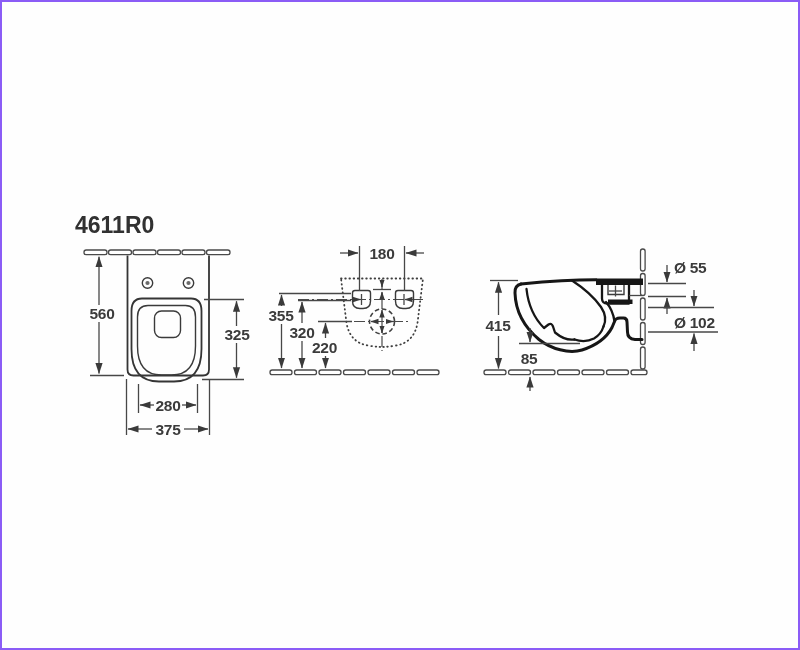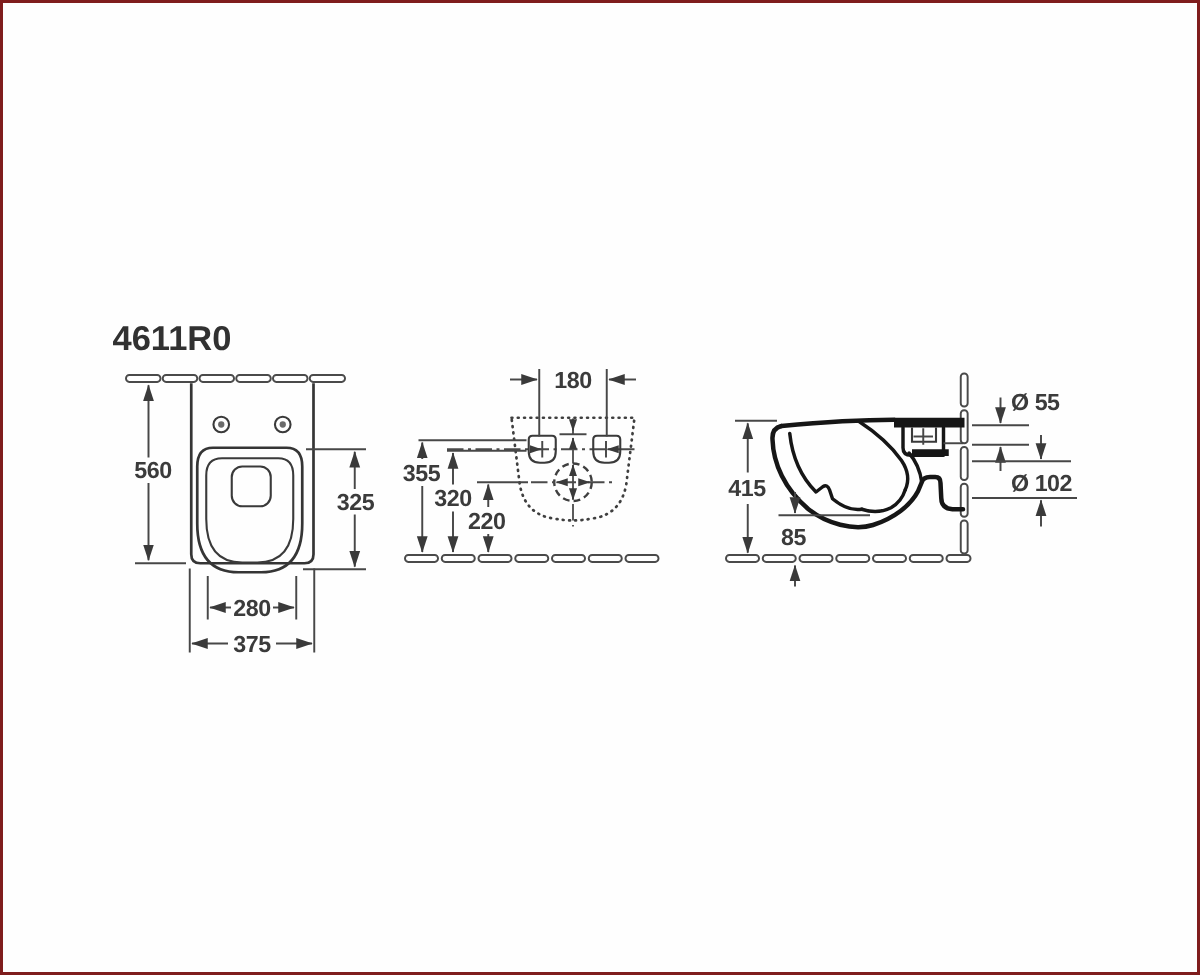--- a/index.html
+++ b/index.html
@@ -1,18 +1,18 @@
 <!DOCTYPE html>
 <html><head>
 <meta charset="utf-8">
 <style>
   html,body{margin:0;padding:0;background:#fff;}
   #stage{
     position:relative;width:796px;height:646px;background:#fefefe;
-    border:2px solid #7f1d1d;overflow:hidden;
+    border:2px solid #8b5cf6;overflow:hidden;
     font-family:"Liberation Sans", sans-serif;
   }
   svg{position:absolute;left:0;top:0;}
   .dimline{stroke:#474747;stroke-width:1.3;fill:none;}
   .objline{stroke:#353535;stroke-width:1.8;fill:none;stroke-linejoin:round;}
   .objthin{stroke:#3a3a3a;stroke-width:1.4;fill:none;}
   .heavy{stroke:#161616;stroke-width:3;fill:none;stroke-linecap:round;stroke-linejoin:round;}
   .heavy2{stroke:#161616;stroke-width:2.3;fill:none;stroke-linecap:round;stroke-linejoin:round;}
   .dotted{stroke:#3f3f3f;stroke-width:1.8;fill:none;stroke-dasharray:.6 3.6;stroke-linecap:round;}
   .dashdot{stroke:#4a4a4a;stroke-width:1.2;fill:none;stroke-dasharray:11 3 2 3;}

